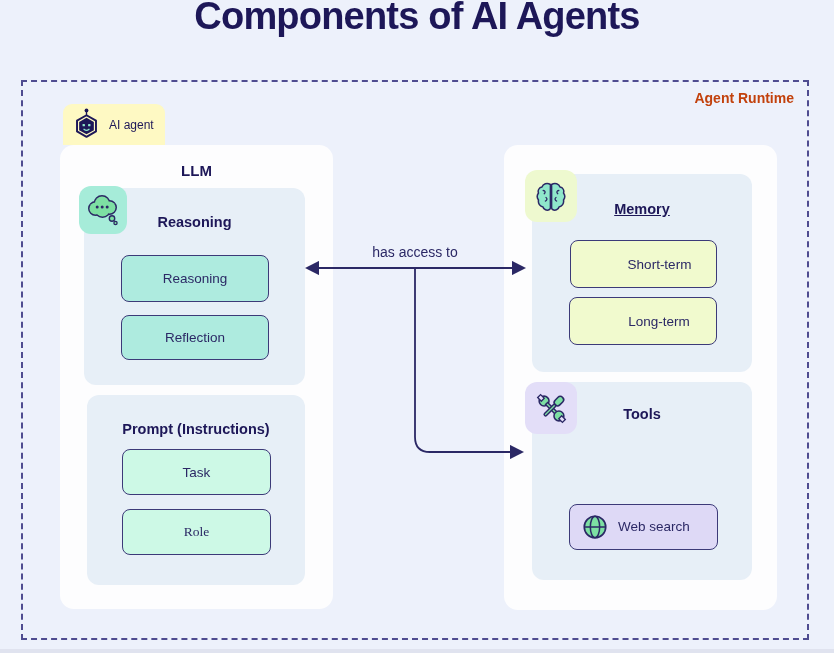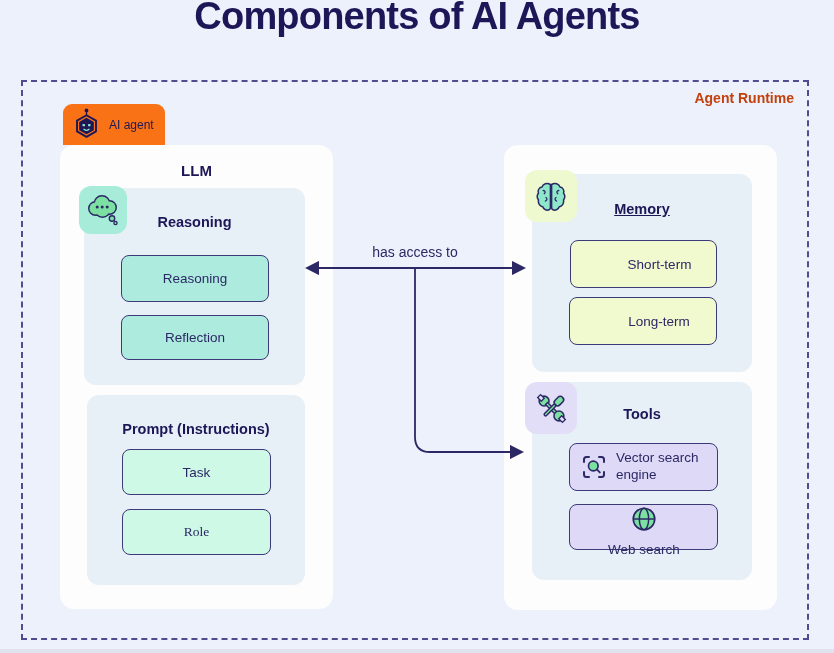--- a/index.html
+++ b/index.html
@@ -6,21 +6,21 @@
   body{font-family:"Liberation Sans",sans-serif;}
   .stage{position:relative;width:834px;height:653px;background:#edf1fb;overflow:hidden;}
 
   .page-title{position:absolute;top:-5px;left:0;width:100%;text-align:center;
     font-size:38px;font-weight:700;letter-spacing:-0.8px;color:#1d1758;}
 
   .runtime{position:absolute;left:21px;top:80px;width:784px;height:556px;
     border:2px dashed #4f4c90;}
   .runtime-label{position:absolute;top:8px;right:13px;font-size:14px;font-weight:700;color:#c2410c;}
 
-  .agent-badge{position:absolute;left:40px;top:22px;width:102px;height:41px;background:#f97316;
+  .agent-badge{position:absolute;left:40px;top:22px;width:102px;height:41px;background:#fef9c3;
     border-radius:9px 9px 0 0;display:flex;align-items:center;gap:8px;padding-left:9px;box-sizing:border-box;}
   .agent-badge-label{font-size:12px;color:#1d1758;}
 
   .white-box{position:absolute;background:#fdfdfe;border-radius:14px;}
   .llm-box{left:37px;top:63px;width:273px;height:464px;}
   .right-box{left:481px;top:63px;width:273px;height:465px;}
 
   .box-title{position:absolute;left:0;width:100%;text-align:center;font-size:15px;font-weight:700;color:#1d1758;}
   .llm-title{top:17px;}
 
@@ -132,37 +132,22 @@
             <path d="M11,17.5 c1.6,1 1,3 -0.6,3.6"></path>
             <path d="M23.8,10.5 c-2,0 -2.6,2 -1,3.2"></path>
             <path d="M21,17.5 c-1.6,1 -1,3 0.6,3.6"></path>
           </g>
         </svg>
       </div>
 
       <div class="panel tools-panel">
         <div class="panel-title" style="top:24px;">Tools</div>
 
-        <div class="node node-lav" style="left:37px;top:61px;width:149px;height:48px;">
-          <span style="display:flex;flex:none;">
-            <svg width="26" height="26" viewBox="0 0 26 26">
-              <g fill="none" stroke="#2b2865" stroke-width="2" stroke-linecap="round">
-                <path d="M3,8 V5.5 Q3,3 5.5,3 H8"></path>
-                <path d="M18,3 H20.5 Q23,3 23,5.5 V8"></path>
-                <path d="M23,18 V20.5 Q23,23 20.5,23 H18"></path>
-                <path d="M8,23 H5.5 Q3,23 3,20.5 V18"></path>
-              </g>
-              <circle cx="12.3" cy="12" r="4.8" fill="#7de0a3" stroke="#2b2865" stroke-width="1.7"></circle>
-              <line x1="15.8" y1="15.4" x2="18.8" y2="18.4" stroke="#2b2865" stroke-width="1.9" stroke-linecap="round"></line>
-            </svg>
-          </span>
-          <span>Vector search engine</span>
-        </div>
 
-        <div class="node node-lav" style="left:37px;top:122px;width:149px;height:46px;flex-direction:column;">
+        <div class="node node-lav" style="left:37px;top:122px;width:149px;height:46px;">
           <span style="display:flex;flex:none;">
             <svg width="28" height="28" viewBox="0 0 30 30">
               <circle cx="15" cy="15" r="11.5" fill="#7de0a3" stroke="#2b2865" stroke-width="1.8"></circle>
               <ellipse cx="15" cy="15" rx="5" ry="11.5" fill="none" stroke="#2b2865" stroke-width="1.6"></ellipse>
               <line x1="3.5" y1="15" x2="26.5" y2="15" stroke="#2b2865" stroke-width="1.6"></line>
             </svg>
           </span>
           <span>Web search</span>
         </div>
       </div>

